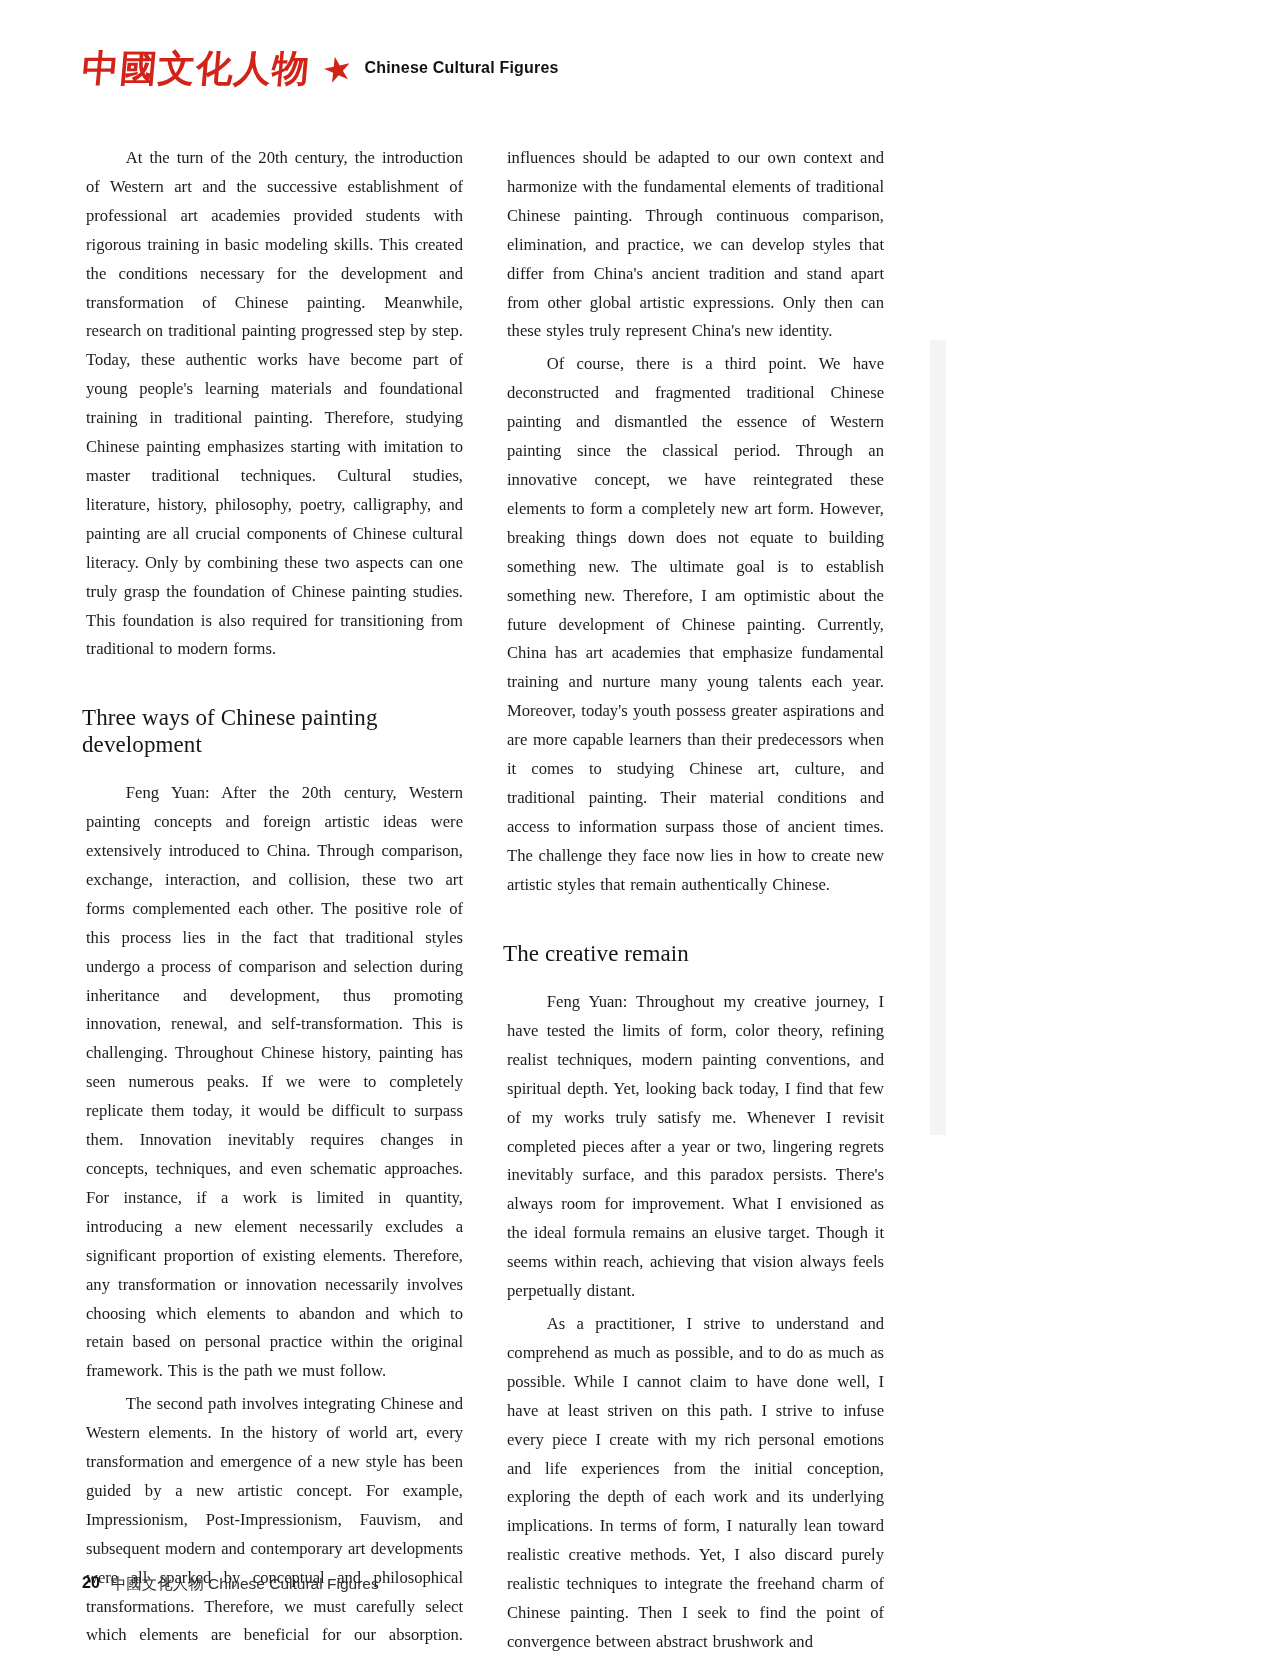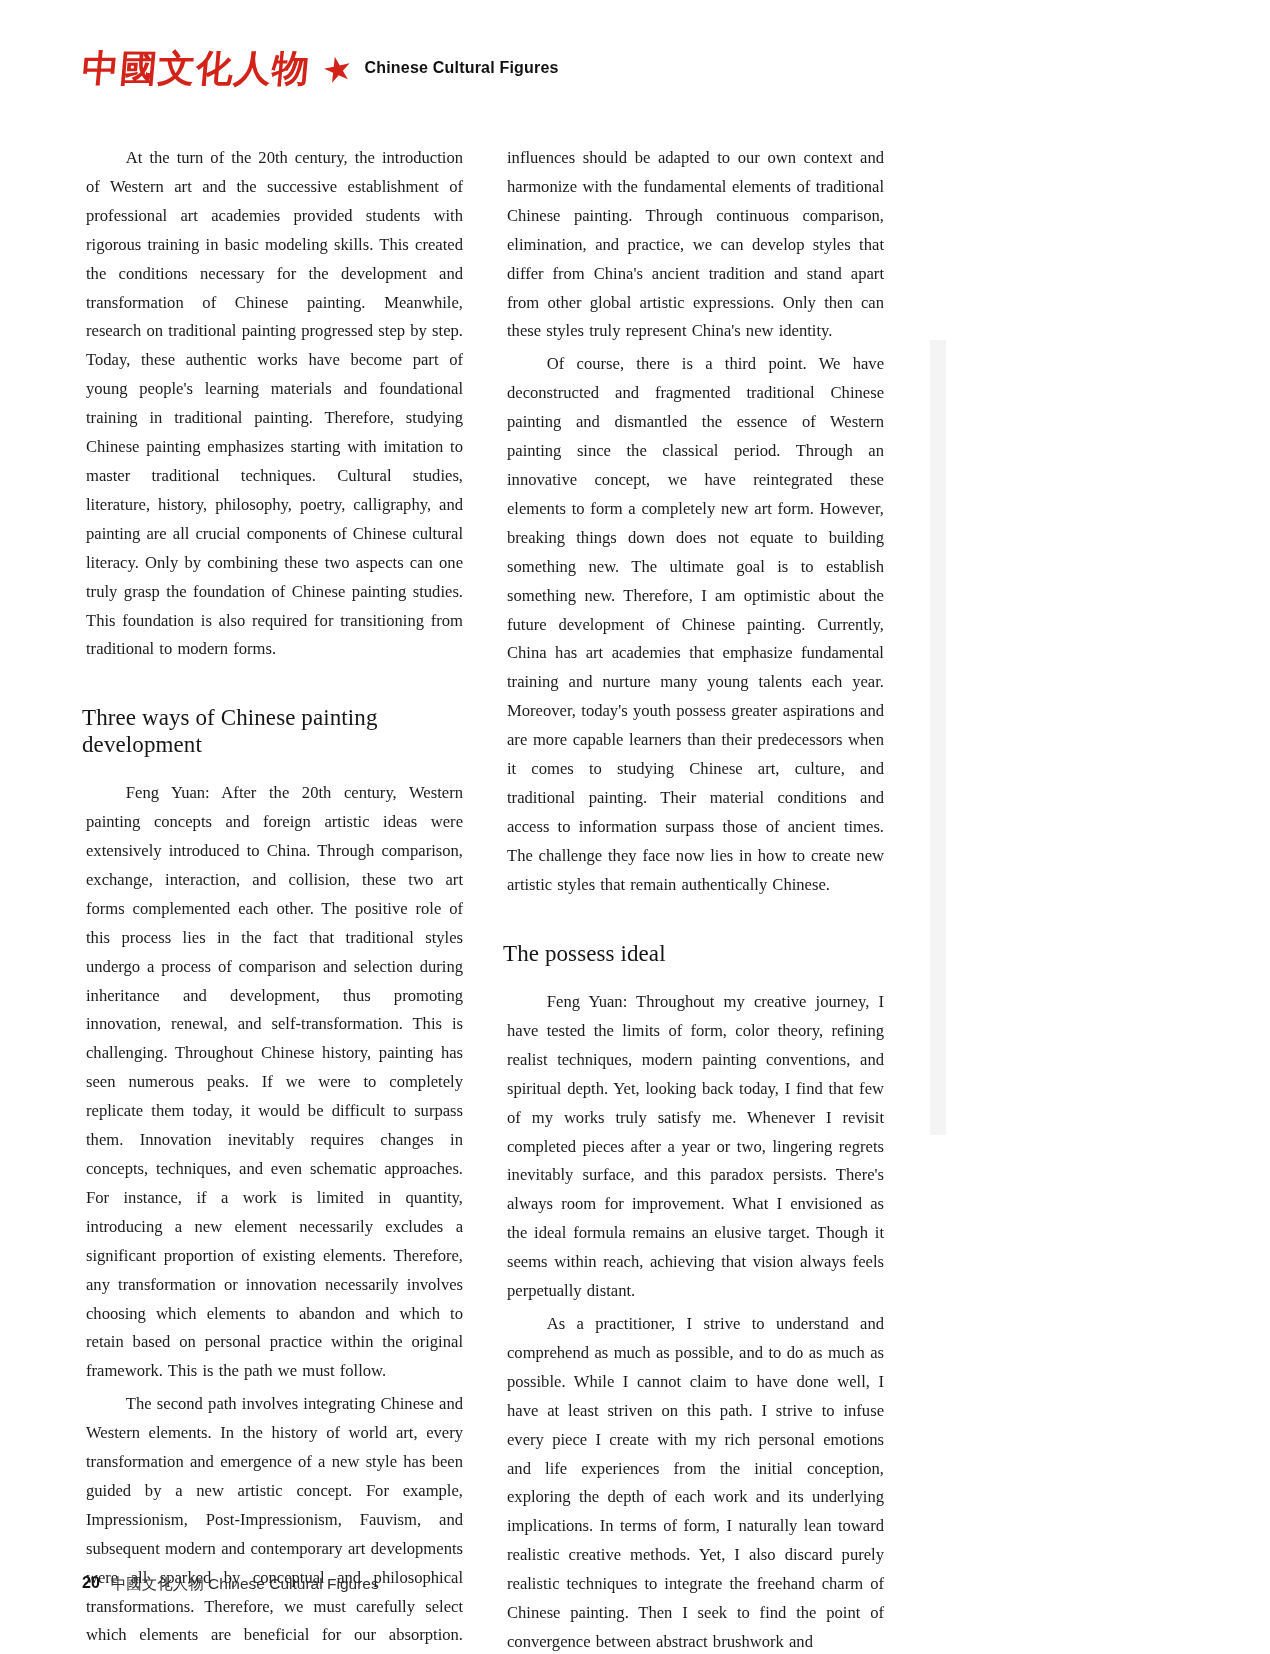--- a/index.html
+++ b/index.html
@@ -100,21 +100,21 @@
 <div class="columns">
   <div class="col">
     <p class="body">At the turn of the 20th century, the introduction of Western art and the successive establishment of professional art academies provided students with rigorous training in basic modeling skills. This created the conditions necessary for the development and transformation of Chinese painting. Meanwhile, research on traditional painting progressed step by step. Today, these authentic works have become part of young people's learning materials and foundational training in traditional painting. Therefore, studying Chinese painting emphasizes starting with imitation to master traditional techniques. Cultural studies, literature, history, philosophy, poetry, calligraphy, and painting are all crucial components of Chinese cultural literacy. Only by combining these two aspects can one truly grasp the foundation of Chinese painting studies. This foundation is also required for transitioning from traditional to modern forms.</p>
     <h2 class="section">Three ways of Chinese painting development</h2>
     <p class="body">Feng Yuan: After the 20th century, Western painting concepts and foreign artistic ideas were extensively introduced to China. Through comparison, exchange, interaction, and collision, these two art forms complemented each other. The positive role of this process lies in the fact that traditional styles undergo a process of comparison and selection during inheritance and development, thus promoting innovation, renewal, and self-transformation. This is challenging. Throughout Chinese history, painting has seen numerous peaks. If we were to completely replicate them today, it would be difficult to surpass them. Innovation inevitably requires changes in concepts, techniques, and even schematic approaches. For instance, if a work is limited in quantity, introducing a new element necessarily excludes a significant proportion of existing elements. Therefore, any transformation or innovation necessarily involves choosing which elements to abandon and which to retain based on personal practice within the original framework. This is the path we must follow.</p>
     <p class="body">The second path involves integrating Chinese and Western elements. In the history of world art, every transformation and emergence of a new style has been guided by a new artistic concept. For example, Impressionism, Post-Impressionism, Fauvism, and subsequent modern and contemporary art developments were all sparked by conceptual and philosophical transformations. Therefore, we must carefully select which elements are beneficial for our absorption. Learning does not mean mere imitation; the essence lies in using Chinese elements to serve practical purposes. All foreign</p>
   </div>
   <div class="col">
     <p class="body cont">influences should be adapted to our own context and harmonize with the fundamental elements of traditional Chinese painting. Through continuous comparison, elimination, and practice, we can develop styles that differ from China's ancient tradition and stand apart from other global artistic expressions. Only then can these styles truly represent China's new identity.</p>
     <p class="body">Of course, there is a third point. We have deconstructed and fragmented traditional Chinese painting and dismantled the essence of Western painting since the classical period. Through an innovative concept, we have reintegrated these elements to form a completely new art form. However, breaking things down does not equate to building something new. The ultimate goal is to establish something new. Therefore, I am optimistic about the future development of Chinese painting. Currently, China has art academies that emphasize fundamental training and nurture many young talents each year. Moreover, today's youth possess greater aspirations and are more capable learners than their predecessors when it comes to studying Chinese art, culture, and traditional painting. Their material conditions and access to information surpass those of ancient times. The challenge they face now lies in how to create new artistic styles that remain authentically Chinese.</p>
-    <h2 class="section">The possess ideal</h2>
+    <h2 class="section">The creative remain</h2>
     <p class="body">Feng Yuan: Throughout my creative journey, I have tested the limits of form, color theory, refining realist techniques, modern painting conventions, and spiritual depth. Yet, looking back today, I find that few of my works truly satisfy me. Whenever I revisit completed pieces after a year or two, lingering regrets inevitably surface, and this paradox persists. There's always room for improvement. What I envisioned as the ideal formula remains an elusive target. Though it seems within reach, achieving that vision always feels perpetually distant.</p>
     <p class="body">As a practitioner, I strive to understand and comprehend as much as possible, and to do as much as possible. While I cannot claim to have done well, I have at least striven on this path. I strive to infuse every piece I create with my rich personal emotions and life experiences from the initial conception, exploring the depth of each work and its underlying implications. In terms of form, I naturally lean toward realistic creative methods. Yet, I also discard purely realistic techniques to integrate the freehand charm of Chinese painting. Then I seek to find the point of convergence between abstract brushwork and</p>
   </div>
 </div>
 
 <div class="scan-shadow"></div>
 
 <div class="footer">
   <span class="page-num">20</span>
   <span class="footer-text">中國文化人物 Chinese Cultural Figures</span>

